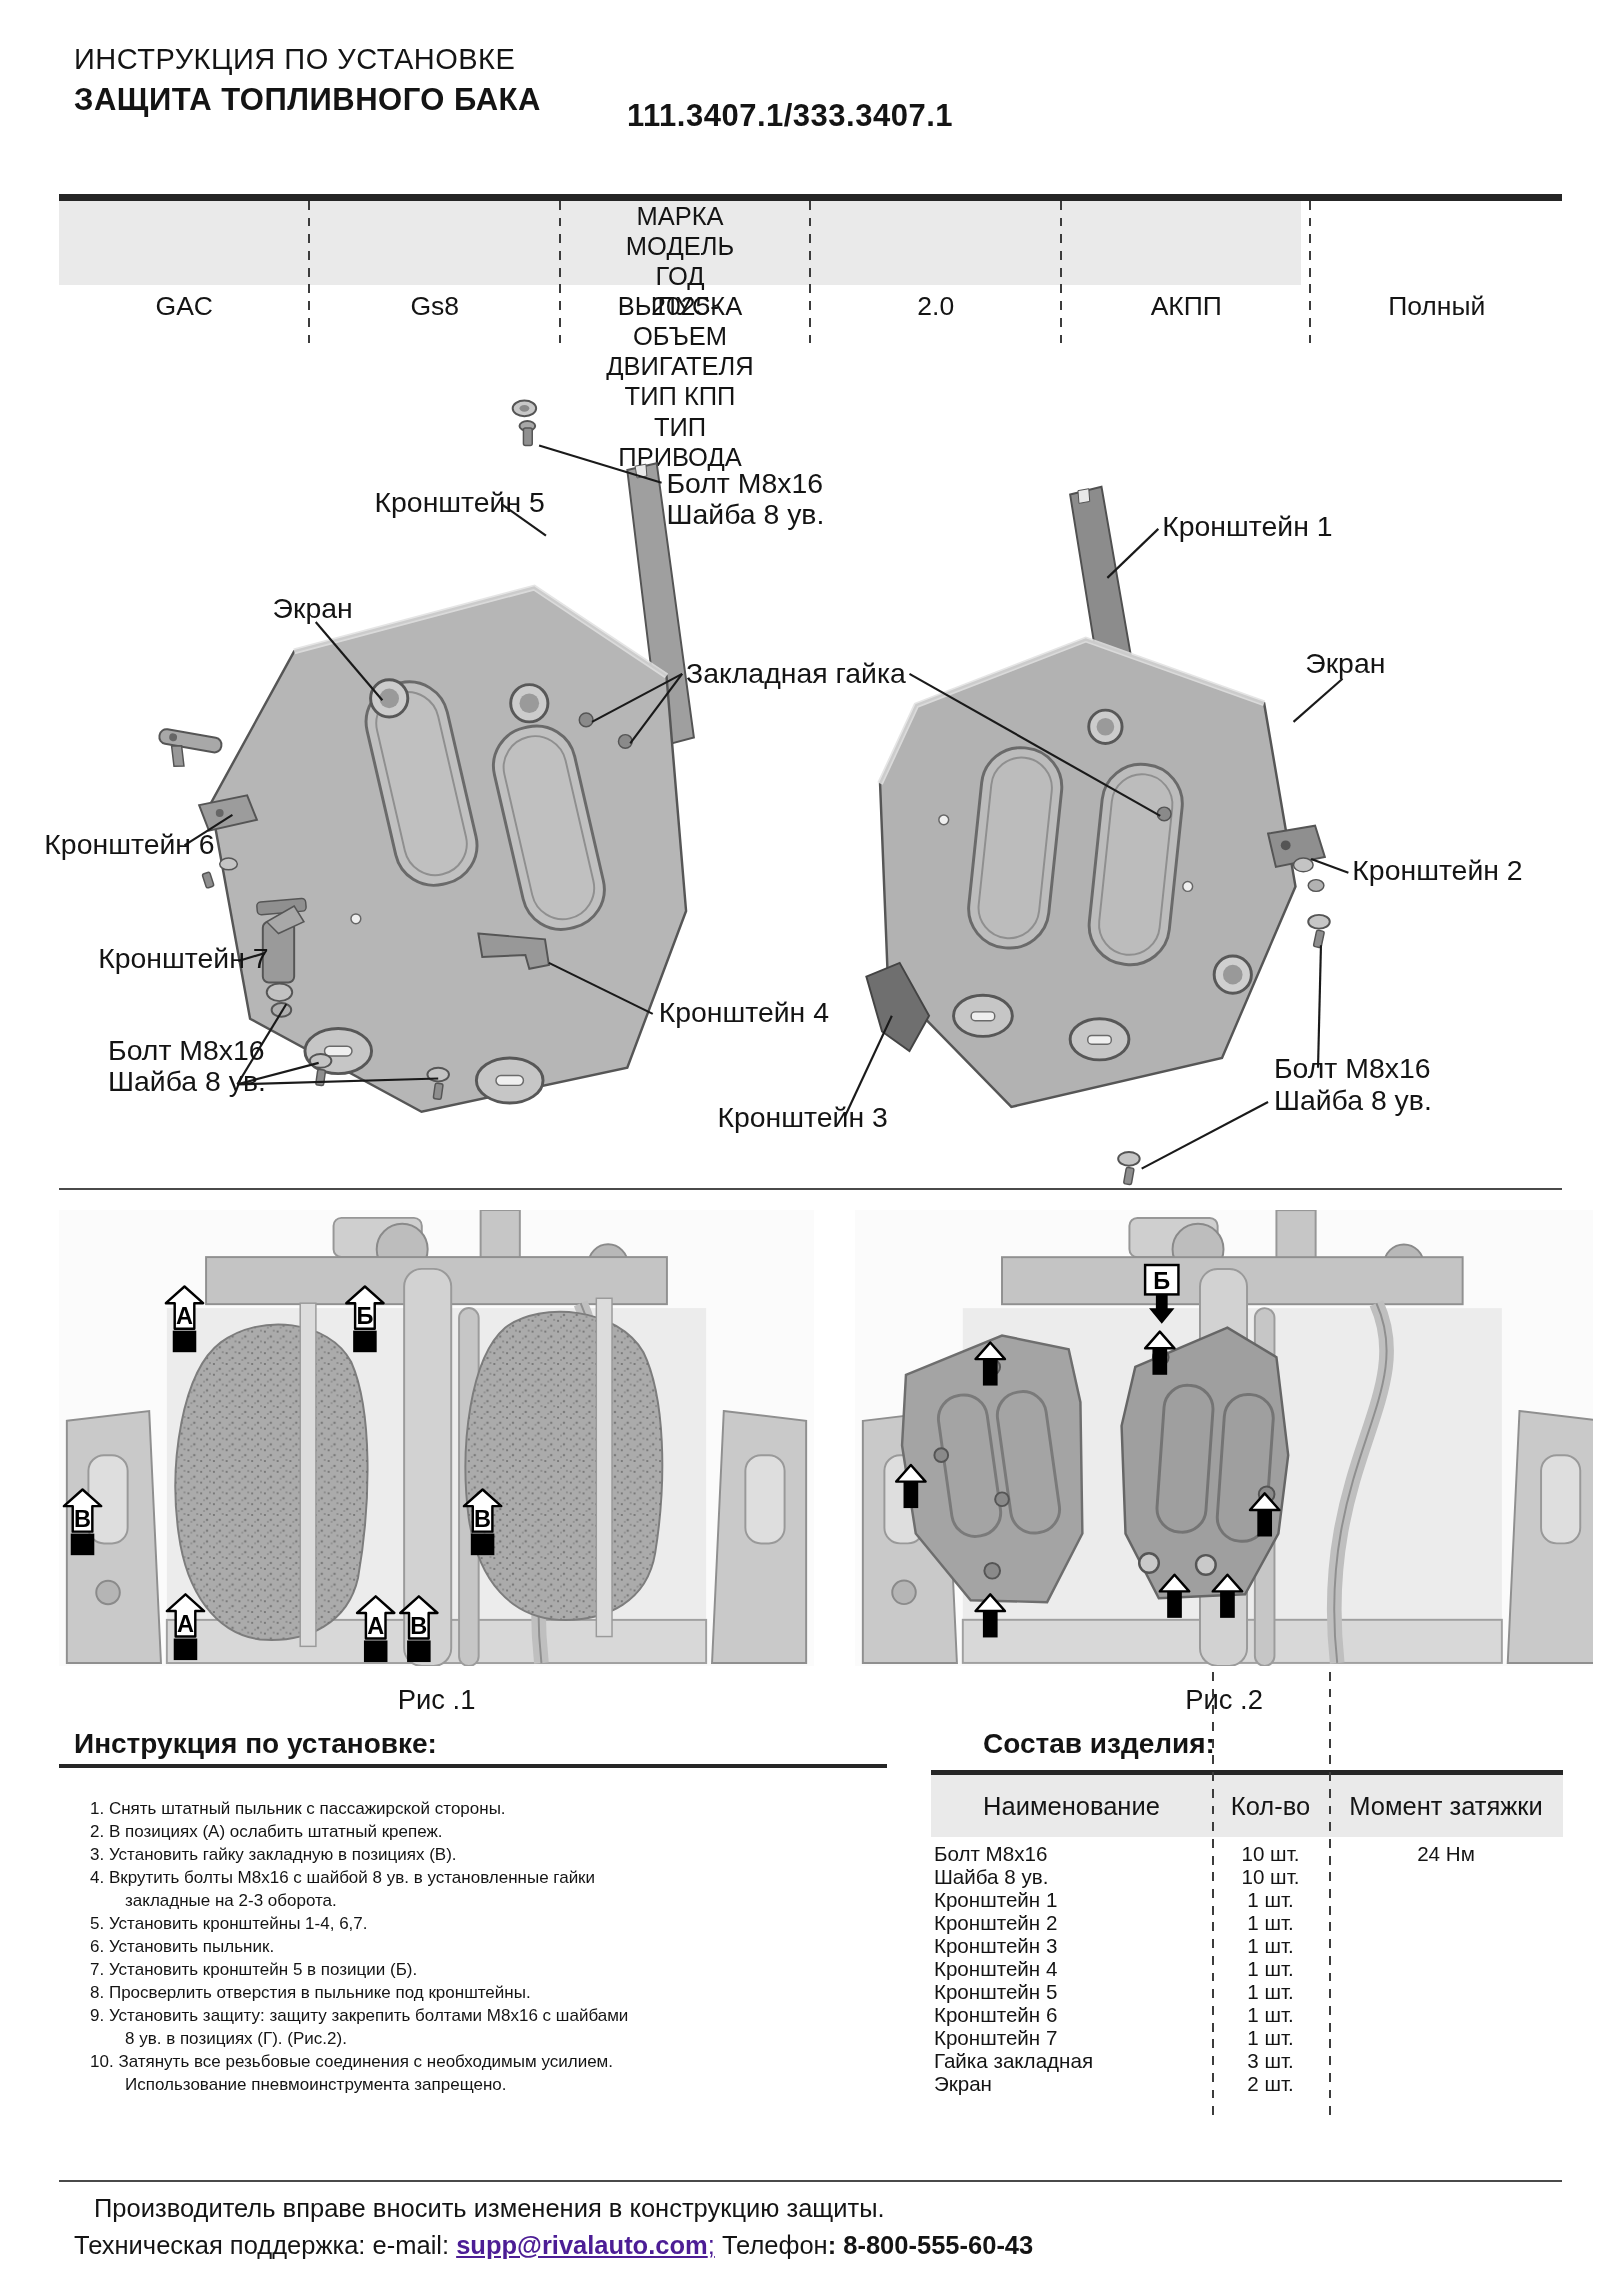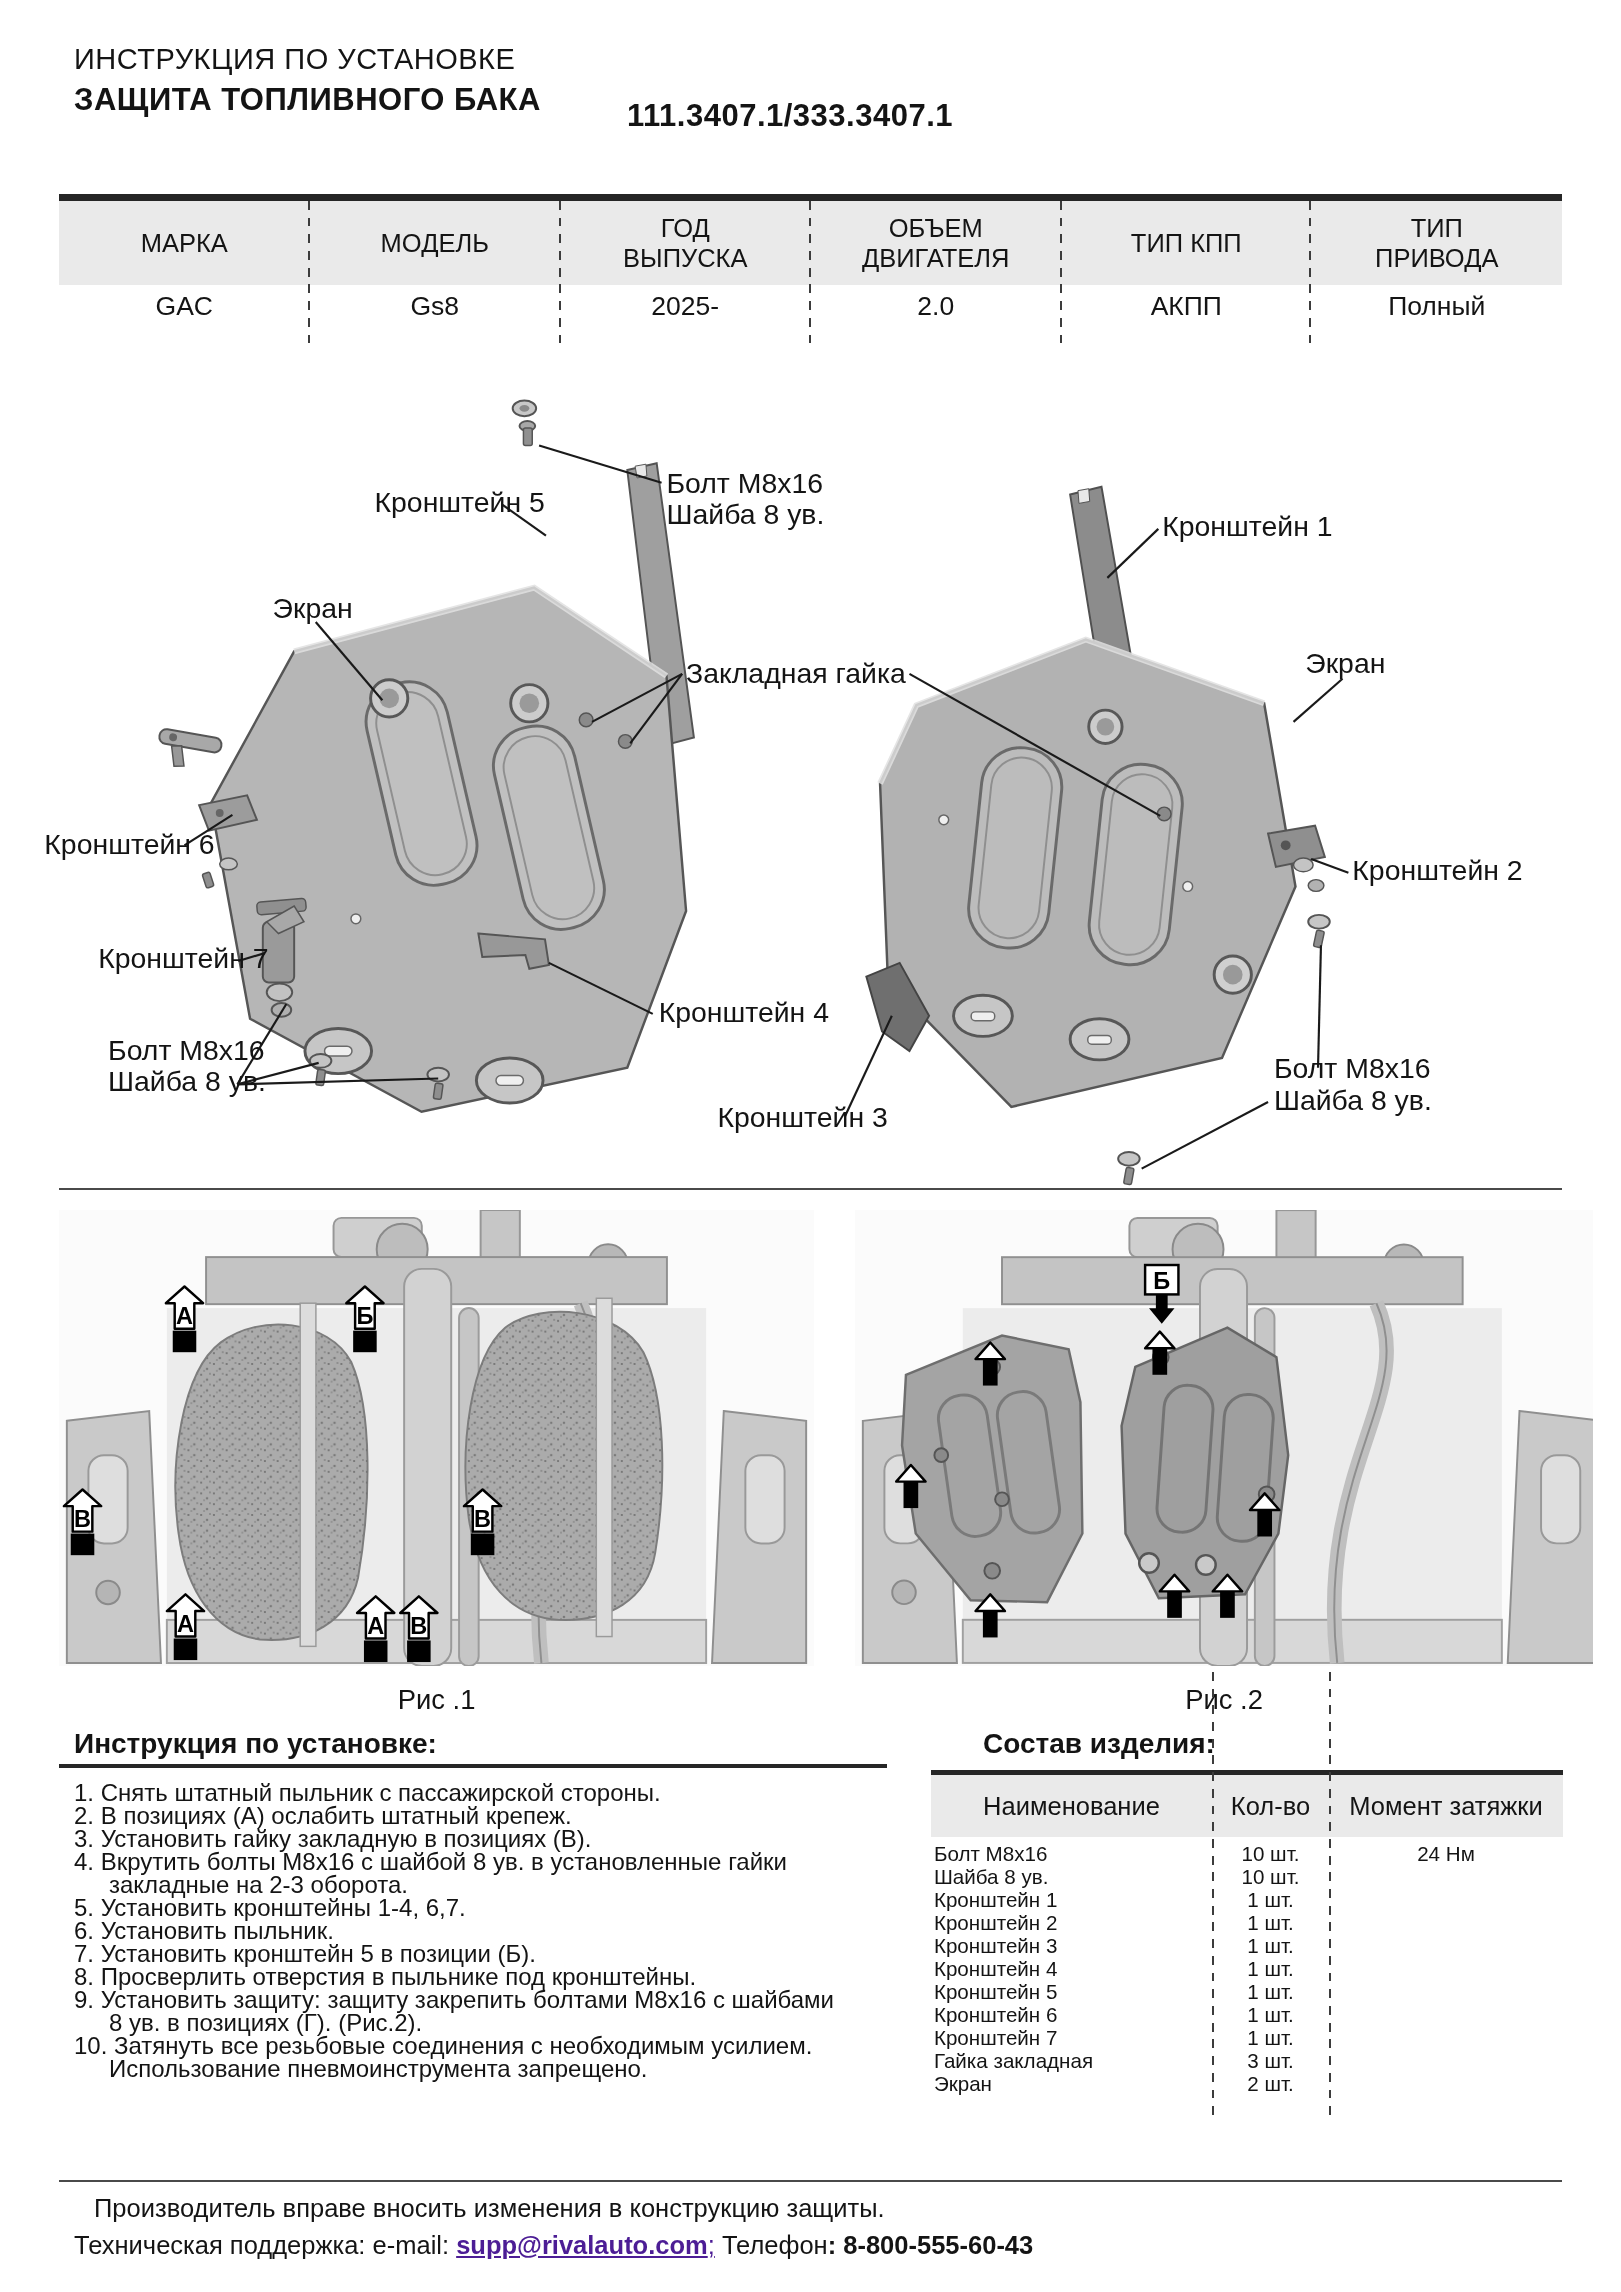--- a/index.html
+++ b/index.html
@@ -5,39 +5,39 @@
   html,body{margin:0;padding:0;background:#fff;}
   .page{position:relative;width:1621px;height:2293px;background:#fff;overflow:hidden;
         font-family:"Liberation Sans",sans-serif;color:#141414;}
   .abs{position:absolute;}
   
   .t1{left:74px;top:43px;font-size:29px;letter-spacing:0.5px;}
   .t2{left:74px;top:82px;font-size:31px;font-weight:bold;letter-spacing:0.5px;}
   .pn{left:627px;top:98px;font-size:31px;font-weight:bold;letter-spacing:0.5px;}
   
   .spec-top{left:59px;top:194px;width:1503px;height:6.9px;background:#262626;}
-  .spec-head{left:59px;top:201px;width:1503px;height:84px;background:#eaeaea;display:flex;}
+  .spec-head{left:59px;top:201px;width:1242px;height:84px;background:#eaeaea;display:flex;flex-direction:column;}
   .spec-vals{left:59px;top:275px;width:1503px;height:64px;display:flex;}
   .spec-cell{flex:1;display:flex;align-items:center;justify-content:center;text-align:center;
              font-size:25.5px;line-height:1.18;white-space:pre-line;}
   .spec-vals .spec-cell{font-size:26.5px;}
   .vdash{position:absolute;width:2px;
          background-image:repeating-linear-gradient(180deg,#3c3c3c 0 8.8px,transparent 8.8px 16.7px);}
   
   .hr{left:59px;width:1503px;height:2px;background:#4a4a4a;}
   
   svg text{font-family:"Liberation Sans",sans-serif;}
   .dlabel{font-size:29px;fill:#141414;}
   .mletter{font-size:24px;font-weight:bold;fill:#000;text-anchor:middle;}
   .cap{font-size:27.4px;text-align:center;}
   
   .ins-title{left:74px;top:1728px;font-size:28px;font-weight:bold;}
   .ins-rule{left:59px;top:1764px;width:828px;height:3.9px;background:#262626;}
-  .ins-list{left:74px;top:1781px;width:784px;font-size:24px;line-height:23px;
-            margin:0;padding:0;counter-reset:ins;}
+  .ins-list{left:74px;top:1781px;width:784px;font-size:17px;line-height:23px;
+            margin:16px;padding:0;counter-reset:ins;}
   .ins-list li{list-style:none;counter-increment:ins;padding-left:35px;text-indent:-35px;
                white-space:pre-line;}
   .ins-list li::before{content:counter(ins) ". ";}
   .parts-title{left:983px;top:1728px;font-size:28px;font-weight:bold;}
   .parts-top{left:931px;top:1770px;width:632px;height:4.9px;background:#262626;}
   .parts-head{left:931px;top:1775px;width:632px;height:62px;background:#eaeaea;display:flex;}
   .ph-cell{display:flex;align-items:center;justify-content:center;font-size:25.5px;}
   .ph-name{width:281px;} .ph-qty{width:117px;} .ph-tq{width:234px;}
   .parts-body{left:931px;top:1842px;width:632px;font-size:20.6px;}
   .prow{display:flex;height:23px;align-items:center;}

